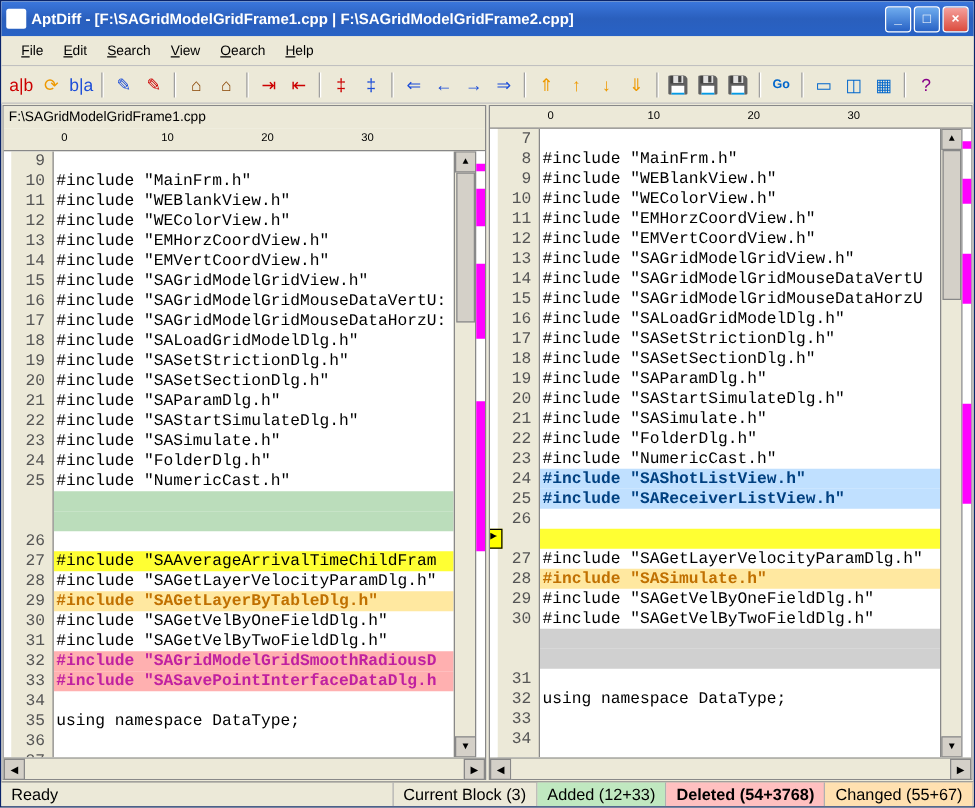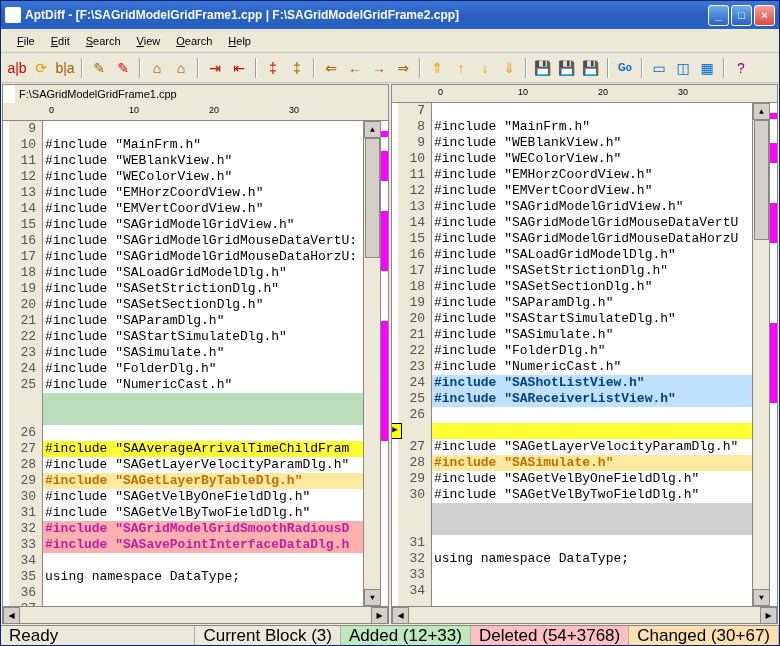--- a/index.html
+++ b/index.html
@@ -11,29 +11,29 @@
 .win-btn { width: 21px; height: 21px; border: 1px solid #fff; border-radius: 3px; display: flex; align-items: center; justify-content: center; font-weight: bold; font-size: 11px; color: #fff; }
 .win-min, .win-max { background: linear-gradient(to bottom,#6FACEE,#2862C5); }
 .win-close { background: linear-gradient(to bottom,#F5A19D,#DB4B3D); }
 .menubar { background: #ECE9D8; height: 24px; display: flex; align-items: center; padding: 0 8px; border-bottom: 1px solid #C0C0C0; }
 .menu-item { padding: 2px 8px; cursor: default; }
 .menu-item u { text-decoration: underline; }
 .toolbar { background: #ECE9D8; height: 30px; display: flex; align-items: center; padding: 2px 6px; gap: 4px; border-bottom: 1px solid #C0C0C0; }
 .tool-btn { width: 20px; height: 20px; display: flex; align-items: center; justify-content: center; font-size: 14px; }
 .tool-sep { width: 2px; height: 20px; border-left: 1px solid #A0A0A0; border-right: 1px solid #fff; margin: 0 2px; }
 .icon-red { color: #C00; }
-.icon-green { color: #a16207; }
+.icon-green { color: #1d4ed8; }
 .icon-blue { color: #06C; }
 .icon-orange { color: #E90; }
 .icon-brown { color: #840; }
 .icon-purple { color: #808; }
 .main-area { display: flex; height: 542px; }
 .pane { flex: 1; display: flex; flex-direction: column; border: 1px solid #888; margin: 1px; background: #fff; position: relative; }
 .pane-header { height: 18px; display: flex; align-items: center; padding: 0 4px; font-size: 11px; }
-.pane-header.inactive { background: #ECE9D8; color: #000; margin-left: 12px; }
+.pane-header.inactive { background: #ECE9D8; color: #000; }
 .pane-header.active { background: #0A246A; color: #fff; }
 .ruler { height: 18px; background: #ECE9D8; border-bottom: 1px solid #888; position: relative; overflow: hidden; font-size: 9px; }
 .ruler-tick { position: absolute; top: 2px; }
 .code-area { flex: 1; display: flex; overflow: hidden; font-family: "Courier New", monospace; font-size: 13px; }
 .margin-strip { width: 6px; background: #fff; }
 .gutter { width: 34px; background: #ECE9D8; text-align: right; padding-right: 4px; color: #555; border-right: 1px solid #888; }
 .code-content { flex: 1; overflow: hidden; white-space: pre; }
 .line { height: 16px; line-height: 16px; }
 .gutter .line { padding-right: 2px; }
 .code-content .line { padding-left: 2px; }
@@ -44,25 +44,25 @@
 .bg-blue-added { background: #C0E0FF; color: #004080; font-weight: bold; }
 .bg-gray { background: #D0D0D0; }
 .arrow-marker { position: absolute; left: -4px; width: 14px; height: 16px; background: #FFFF00; border: 1px solid #000; font-size: 9px; text-align: center; z-index: 5; }
 .scroll-v { width: 17px; background: #ECE9D8; border-left: 1px solid #888; position: relative; }
 .scroll-h { height: 17px; background: #ECE9D8; border-top: 1px solid #888; display: flex; }
 .scroll-btn { width: 17px; height: 17px; background: #D4D0C8; border: 1px solid #888; font-size: 8px; display: flex; align-items: center; justify-content: center; }
 .scroll-thumb-v { position: absolute; top: 17px; width: 15px; left: 1px; height: 120px; background: #D4D0C8; border: 1px solid #888; }
 .scroll-track { flex: 1; background: #ECE9D8; }
 .strip-bar { width: 8px; background: #fff; border-left: 1px solid #888; position: relative; }
 .strip-mark { position: absolute; left: 0; width: 8px; }
-.statusbar { height: 20px; background: #ECE9D8; border-top: 1px solid #888; display: flex; align-items: stretch; font-size: 17px; }
+.statusbar { height: 20px; background: #ECE9D8; border-top: 1px solid #888; display: flex; align-items: stretch; font-size: 13px; }
 .status-cell { border-right: 1px solid #B0B0B0; padding: 2px 8px; display: flex; align-items: center; }
 .status-cell.flex { flex: 1; }
 .sc-added { background: #C0E8C0; text-align: right; }
-.sc-deleted { background: #FFC0C0; }
+.sc-deleted { background: #FFC0C0; font-weight: bold; }
 .sc-changed { background: #FFE0B0; }
 </style>
 </head>
 <body>
 
 <div class="titlebar">
   <div class="titlebar-icon"></div>
   <div class="titlebar-text">AptDiff - [F:\SAGridModelGridFrame1.cpp | F:\SAGridModelGridFrame2.cpp]</div>
   <div class="win-controls">
     <div class="win-btn win-min">_</div>
@@ -250,14 +250,14 @@
       <div class="scroll-btn">▶</div>
     </div>
   </div>
 </div>
 
 <div class="statusbar">
   <div class="status-cell flex">Ready</div>
   <div class="status-cell">Current Block (3)</div>
   <div class="status-cell sc-added">Added (12+33)</div>
   <div class="status-cell sc-deleted">Deleted (54+3768)</div>
-  <div class="status-cell sc-changed">Changed (30+67)</div>
+  <div class="status-cell sc-changed">Changed (55+67)</div>
 </div>
 
 </body></html>

